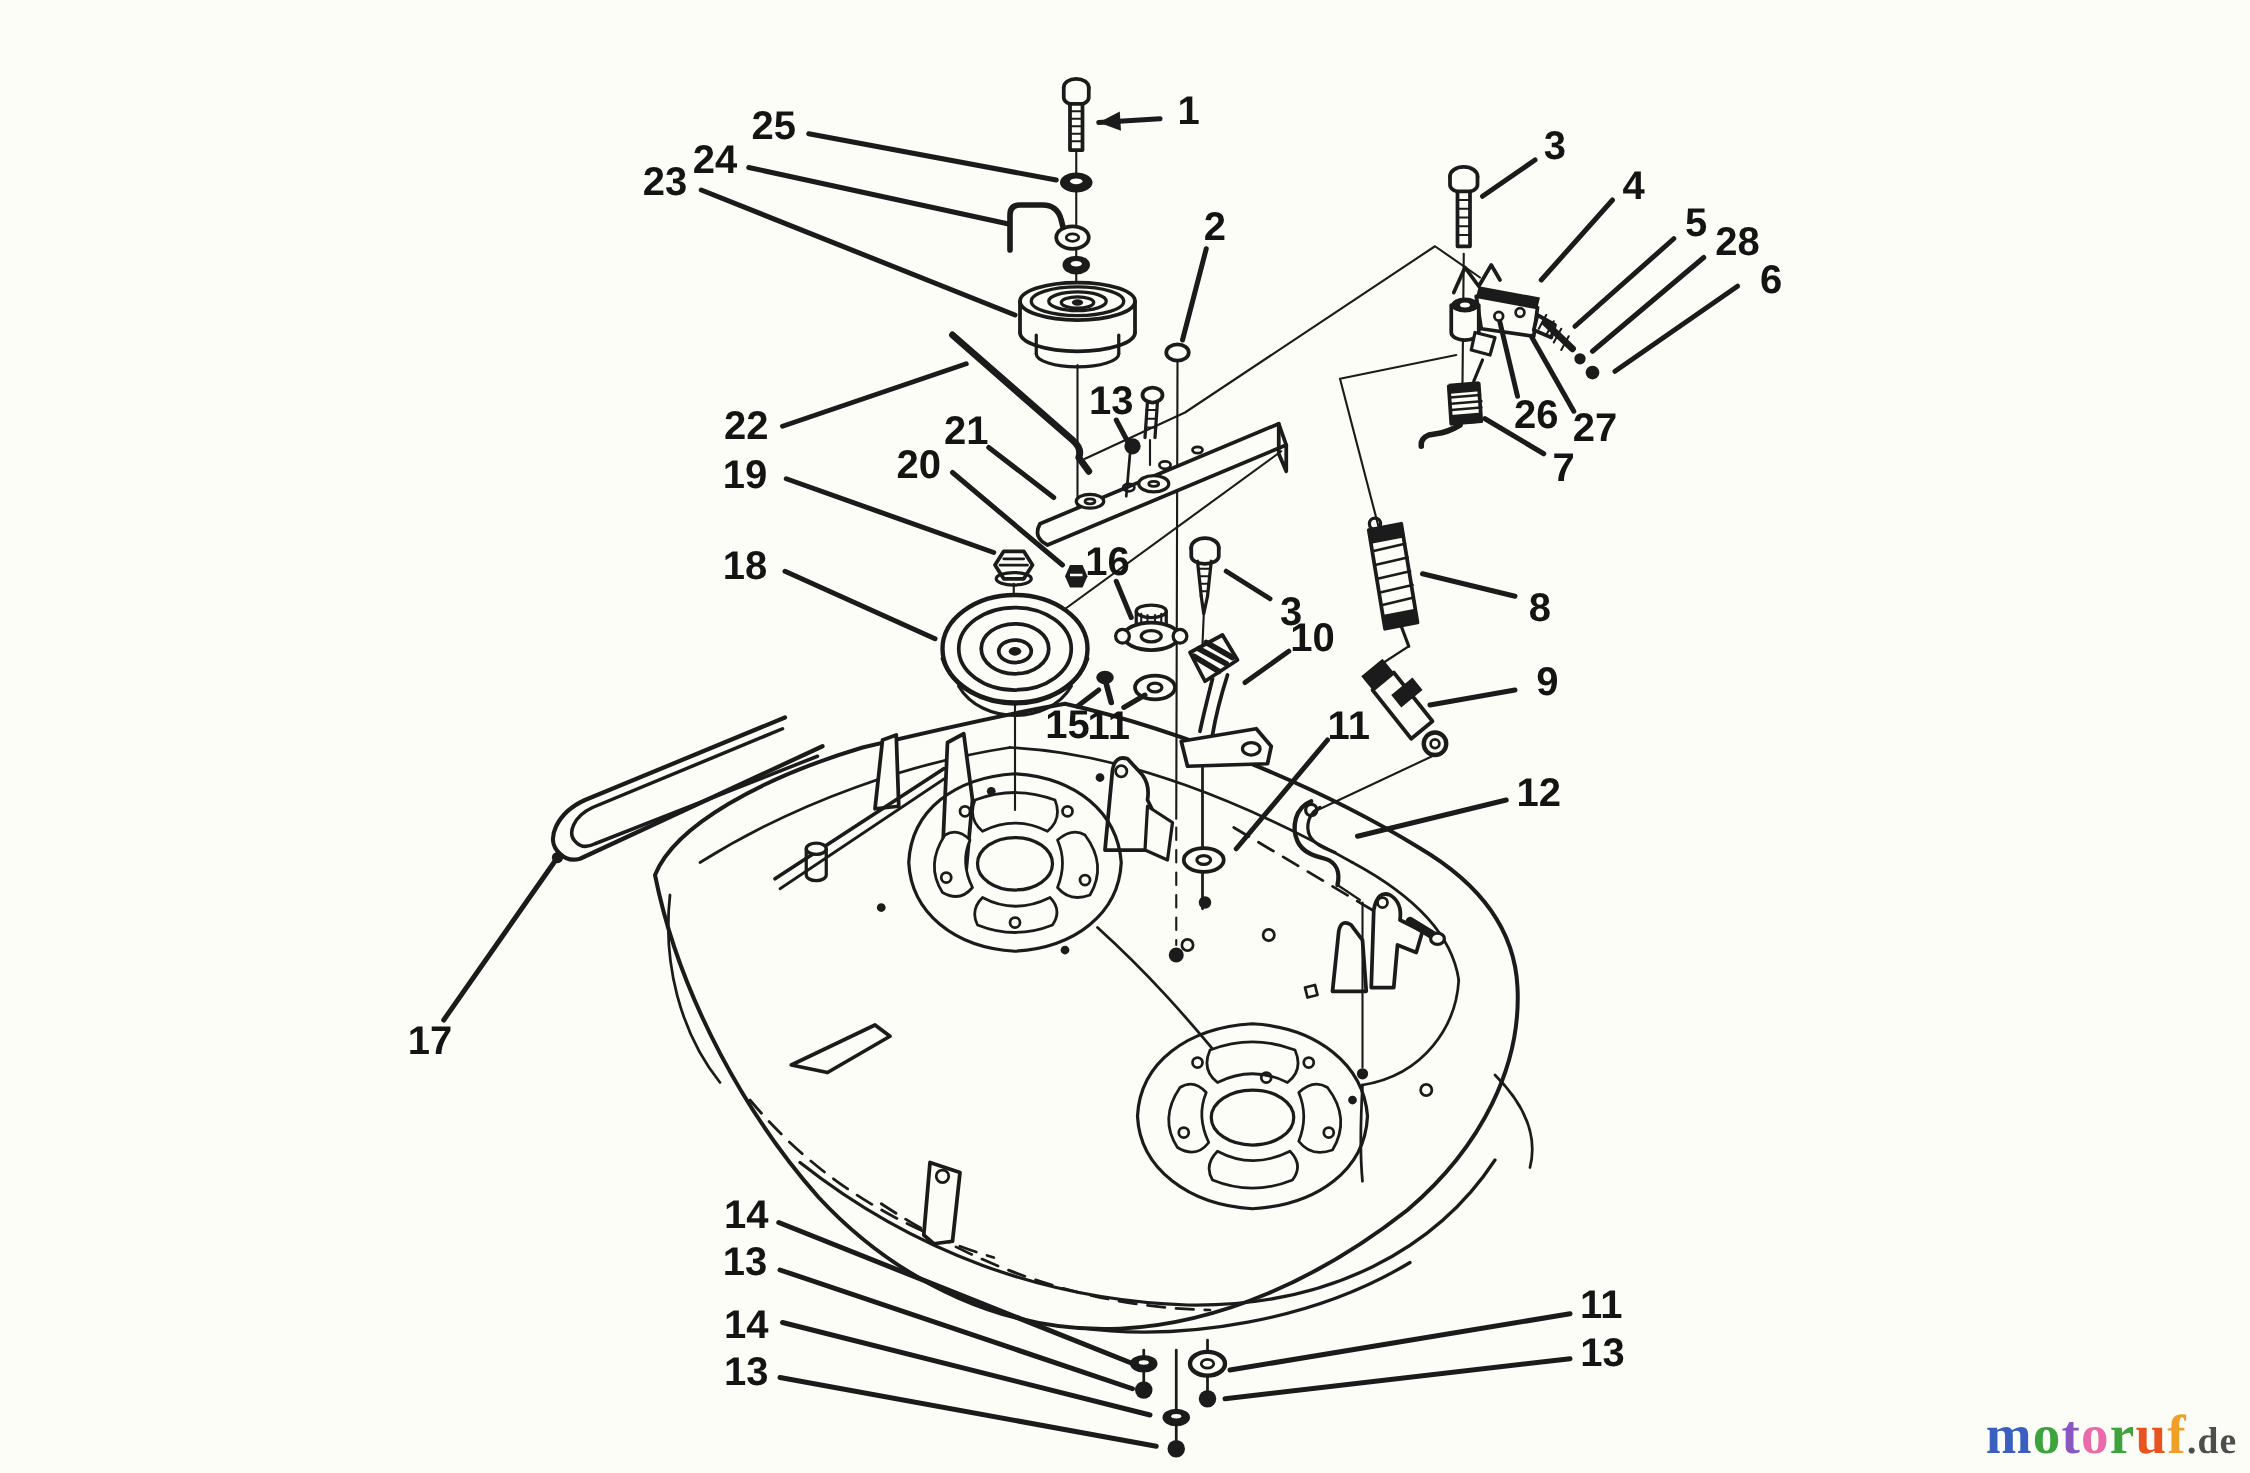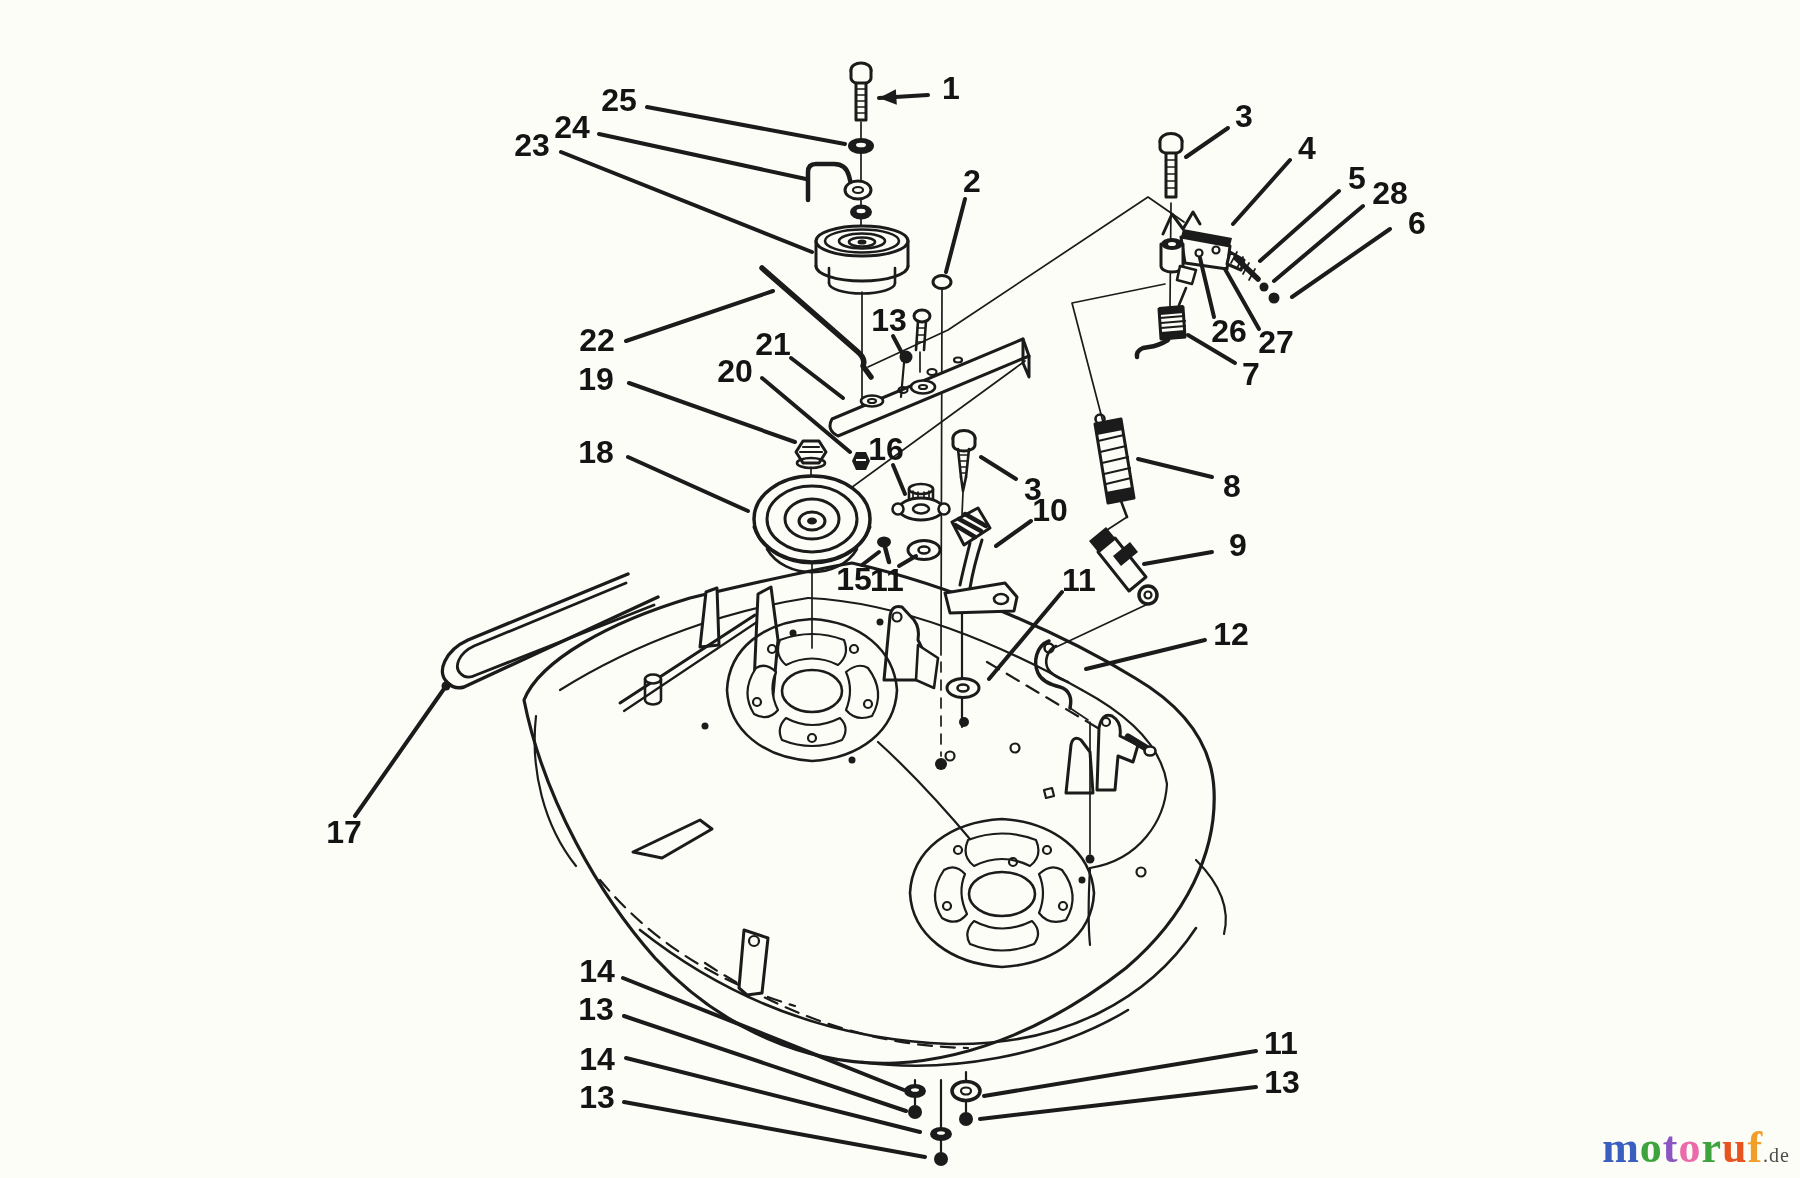--- a/index.html
+++ b/index.html
@@ -6,21 +6,21 @@
   .stage{position:relative;width:1800px;height:1178px;background:#fdfdf7;font-family:"Liberation Sans",sans-serif;}
   svg{position:absolute;left:0;top:0;}
   svg *{vector-effect:none;}
   .ink{stroke:#1b1b1b;fill:none;stroke-width:3;stroke-linecap:round;stroke-linejoin:round;}
   .ink.w1{stroke-width:1.7;} .ink.w2{stroke-width:2.2;} .ink.w25{stroke-width:2.6;}
   .ink.w4{stroke-width:4.5;} .ink.w5{stroke-width:5.5;}
   .wh{fill:#fdfdf7;} .bk{fill:#1b1b1b;stroke:none;}
   .dash{stroke-dasharray:14 9;}
   .callout-text{font-family:"Liberation Sans",sans-serif;font-weight:bold;font-size:32px;fill:#141414;}
   .logo{position:absolute;right:10px;bottom:8px;font-family:"Liberation Serif",serif;font-weight:bold;font-size:44px;letter-spacing:1px;line-height:1;}
-  .logo .suffix{font-size:20px;color:#4d4d4d;font-weight:normal;}
+  .logo .suffix{font-size:30px;color:#4d4d4d;font-weight:bold;}
 </style>
 </head>
 <body>
 
 <div class="stage">
 <svg width="1800" height="1178" viewBox="0 0 1800 1178">
 
   <g>
     <path class="ink w1" d="M1184 222 L1148 197 L948 330 L868 367"></path>
     <path class="ink w1" d="M1165 284 L1072 303 L1103 422"></path>

